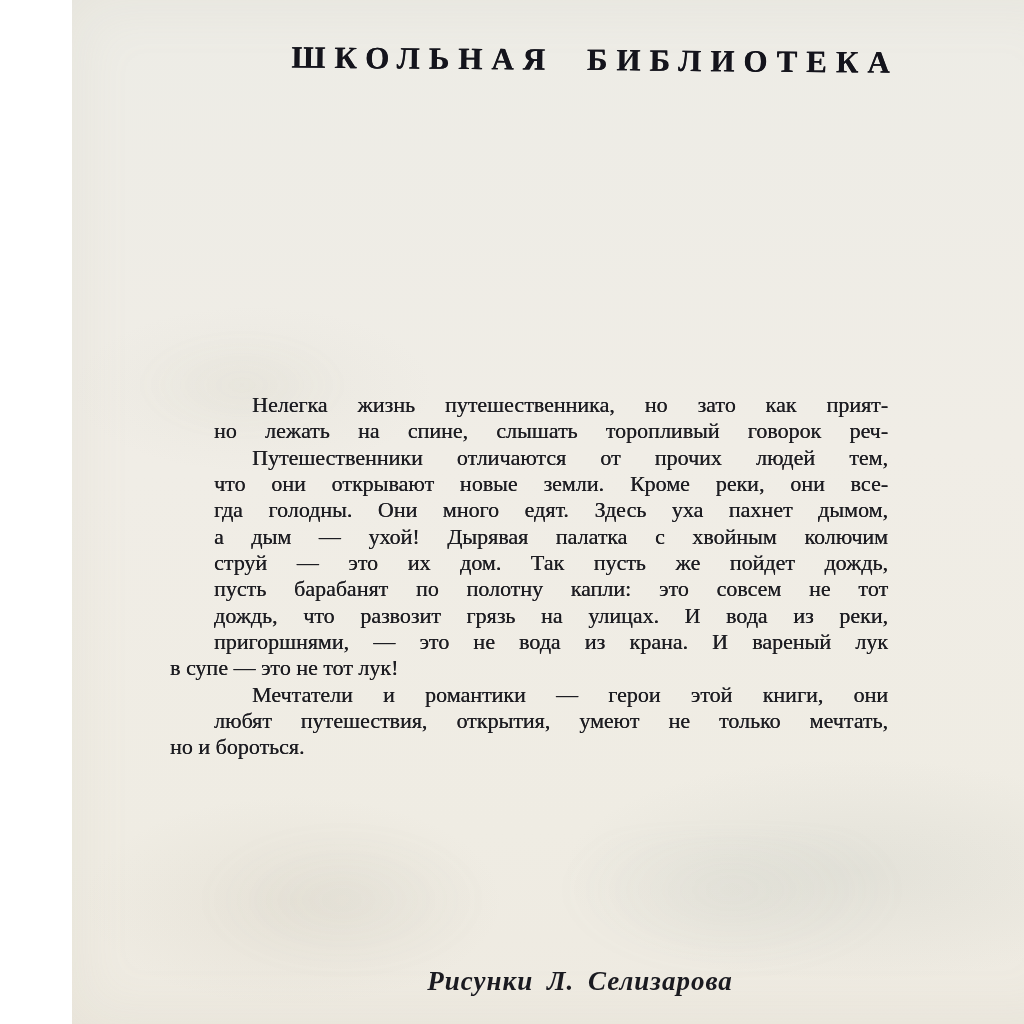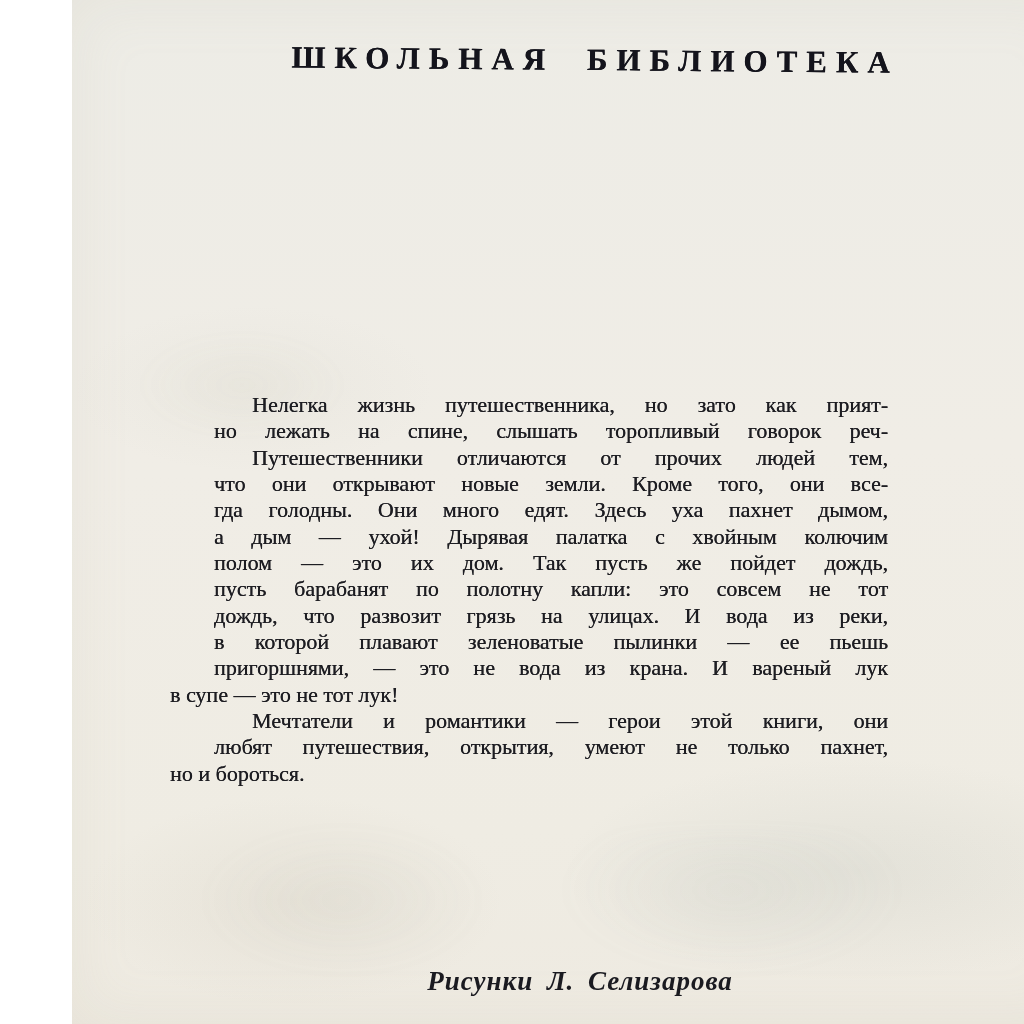--- a/index.html
+++ b/index.html
@@ -63,28 +63,27 @@
   <div class="ghost ghost-a"></div>
   <div class="ghost ghost-b"></div>
   <div class="ghost ghost-c"></div>
 
   <div class="series-header">ШКОЛЬНАЯ БИБЛИОТЕКА</div>
 
   <div class="body-text">
       <div class="line j indent">Нелегка жизнь путешественника, но зато как прият-</div>
       <div class="line j">но лежать на спине, слышать торопливый говорок реч-</div>
       <div class="line j indent">Путешественники отличаются от прочих людей тем,</div>
-      <div class="line j">что они открывают новые земли. Кроме того, они все-</div>
+      <div class="line j">что они открывают новые земли. Кроме реки, они все-</div>
       <div class="line j">гда голодны. Они много едят. Здесь уха пахнет дымом,</div>
       <div class="line j">а дым — ухой! Дырявая палатка с хвойным колючим</div>
-      <div class="line j">полом — это их дом. Так пусть же пойдет дождь,</div>
+      <div class="line j">струй — это их дом. Так пусть же пойдет дождь,</div>
       <div class="line j">пусть барабанят по полотну капли: это совсем не тот</div>
       <div class="line j">дождь, что развозит грязь на улицах. И вода из реки,</div>
-      <div class="line j">в которой плавают зеленоватые пылинки — ее пьешь</div>
       <div class="line j">пригоршнями, — это не вода из крана. И вареный лук</div>
       <div class="line">в супе — это не тот лук!</div>
       <div class="line j indent">Мечтатели и романтики — герои этой книги, они</div>
-      <div class="line j">любят путешествия, открытия, умеют не только пахнет,</div>
+      <div class="line j">любят путешествия, открытия, умеют не только мечтать,</div>
       <div class="line">но и бороться.</div>
     </div>
 
   <div class="credit-line">Рисунки Л. Селизарова</div>
 </div>
 
 </body></html>

